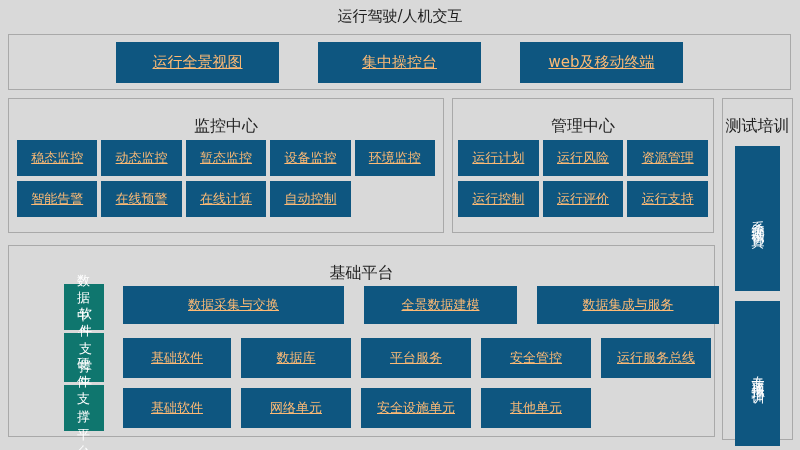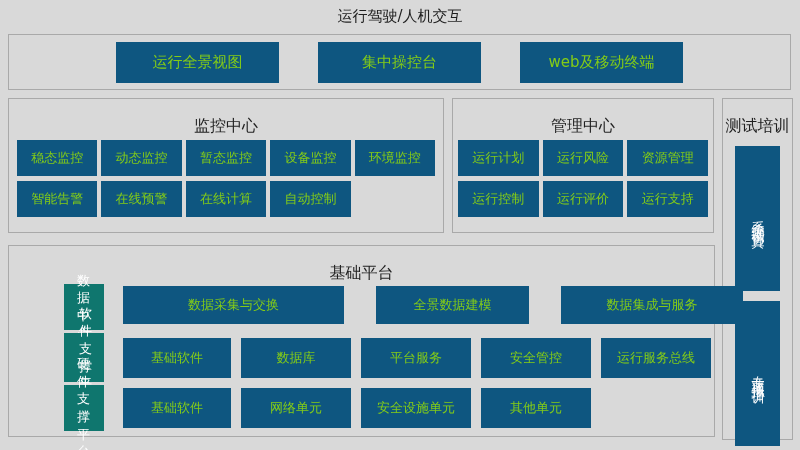--- a/index.html
+++ b/index.html
@@ -17,24 +17,25 @@
   .panel {
     position:absolute;
     border:1px solid #a9a9a9;
     box-sizing:border-box;
   }
   .section-title {
     text-align:center; font-size:16px; color:#1f1f1f;
     margin-top:16px; line-height:22px;
   }
   .btn {
-    background:#0e5680; color:#84cc16;
+    background:#0e5680; color:#fdba74;
     display:flex; align-items:center; justify-content:center;
     font-size:13px; box-sizing:border-box; text-align:center;
     line-height:1.2;
+    text-decoration:underline;
   }
   
   #top-panel {
     left:8px; top:34px; width:783px; height:56px;
     display:flex; align-items:center; justify-content:center; gap:39px;
   }
   #top-panel .btn { width:163px; height:41px; font-size:15px; }
   
   .grid {
     position:absolute; top:41px;
@@ -64,21 +65,21 @@
   .row-label {
     background:#0f766e; color:#ffffff;
     display:flex; align-items:center;
     padding-left:13px; padding-right:12px;
     font-size:13px; box-sizing:border-box; line-height:1.35;margin-left:43px;
   }
   .row-label.h1 { height:46px; }
   .row-label.h2 { height:49px;text-align:right; }
   .row-label.h3 { height:46px; }
   .bp-row { position:absolute; left:114px; display:flex; }
-  #bp-row1 { top:40px; height:38px; gap:32px; }
+  #bp-row1 { top:40px; height:38px; gap:20px; }
   #bp-row2 { top:92px; height:40px; gap:10px; }
   #bp-row3 { top:142px; height:40px; gap:10px; }
   .w221{width:221px;} .w153{width:153px;} .w182{width:182px;}
   .w108{width:108px;} .w110{width:110px;}
 </style>
 </head>
 <body>
 
 <div class="page-title">运行驾驶/人机交互</div>
 

